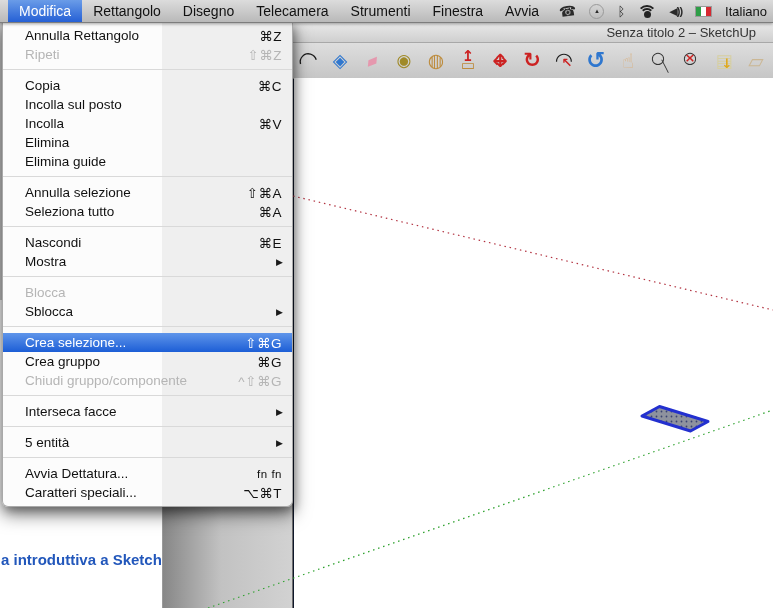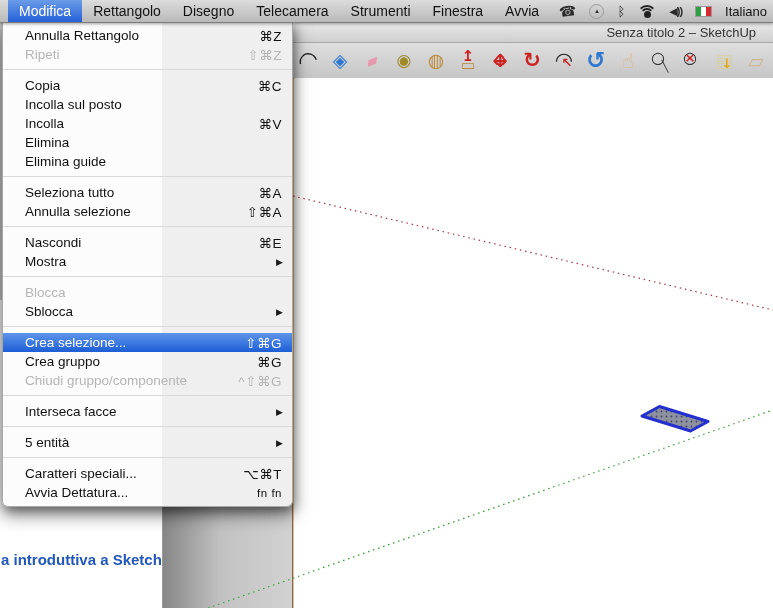--- a/index.html
+++ b/index.html
@@ -31,21 +31,21 @@
   .wifi b{position:absolute;left:50%;border:2px solid transparent;border-top-color:#222;border-radius:50%;}
   .wifi .w1{width:16px;height:16px;margin-left:-10px;top:0;}
   .wifi .w2{width:10px;height:10px;margin-left:-7px;top:3px;}
   .wifi .w3{width:3px;height:3px;margin-left:-3.5px;top:6.5px;border:2px solid #222;background:#222;}
   .vol{font-size:11px;letter-spacing:-1px;font-weight:bold;}
   .flag{width:17px;height:11px;display:inline-block;border:1px solid #9a9a9a;box-sizing:border-box;}
   .lang{font-size:13px;color:#111;}
   
   .su-window{
     position:absolute;left:292px;top:22px;width:481px;height:586px;z-index:10;
-    border-left:1px solid #6f6f6f;box-sizing:border-box;background:#fdba74;
+    border-left:1px solid #6f6f6f;box-sizing:border-box;background:#0f172a;
   }
   .titlebar{
     height:20px;background:linear-gradient(#eaeaea,#cfcfcf);
     border-bottom:1px solid #a8a8a8;
     display:flex;align-items:center;justify-content:flex-end;
     font-size:13px;color:#333;padding-right:17px;
   }
   .toolbar{
     height:35px;background:linear-gradient(#dedede,#c6c6c6);
     border-bottom:1px solid #8f8f8f;
@@ -244,26 +244,26 @@
       <span class="msc">⌘V</span>
     </div>
     <div class="mrow">
       <span class="mlabel">Elimina</span>
     </div>
     <div class="mrow">
       <span class="mlabel">Elimina guide</span>
     </div>
     <div class="msep"></div>
     <div class="mrow">
+      <span class="mlabel">Annulla selezione</span>
+      <span class="msc">⇧⌘A</span>
+    </div>
+    <div class="mrow">
       <span class="mlabel">Seleziona tutto</span>
       <span class="msc">⌘A</span>
-    </div>
-    <div class="mrow">
-      <span class="mlabel">Annulla selezione</span>
-      <span class="msc">⇧⌘A</span>
     </div>
     <div class="msep"></div>
     <div class="mrow">
       <span class="mlabel">Nascondi</span>
       <span class="msc">⌘E</span>
     </div>
     <div class="mrow">
       <span class="mlabel">Mostra</span>
       <span class="marrow">▶</span>
     </div>
@@ -293,20 +293,20 @@
       <span class="mlabel">Interseca facce</span>
       <span class="marrow">▶</span>
     </div>
     <div class="msep"></div>
     <div class="mrow">
       <span class="mlabel">5 entità</span>
       <span class="marrow">▶</span>
     </div>
     <div class="msep"></div>
     <div class="mrow">
+      <span class="mlabel">Avvia Dettatura...</span>
+      <span class="msc fn">fn fn</span>
+    </div>
+    <div class="mrow">
       <span class="mlabel">Caratteri speciali...</span>
       <span class="msc">⌥⌘T</span>
     </div>
-    <div class="mrow">
-      <span class="mlabel">Avvia Dettatura...</span>
-      <span class="msc fn">fn fn</span>
-    </div>
   </div>
 
 </body></html>

